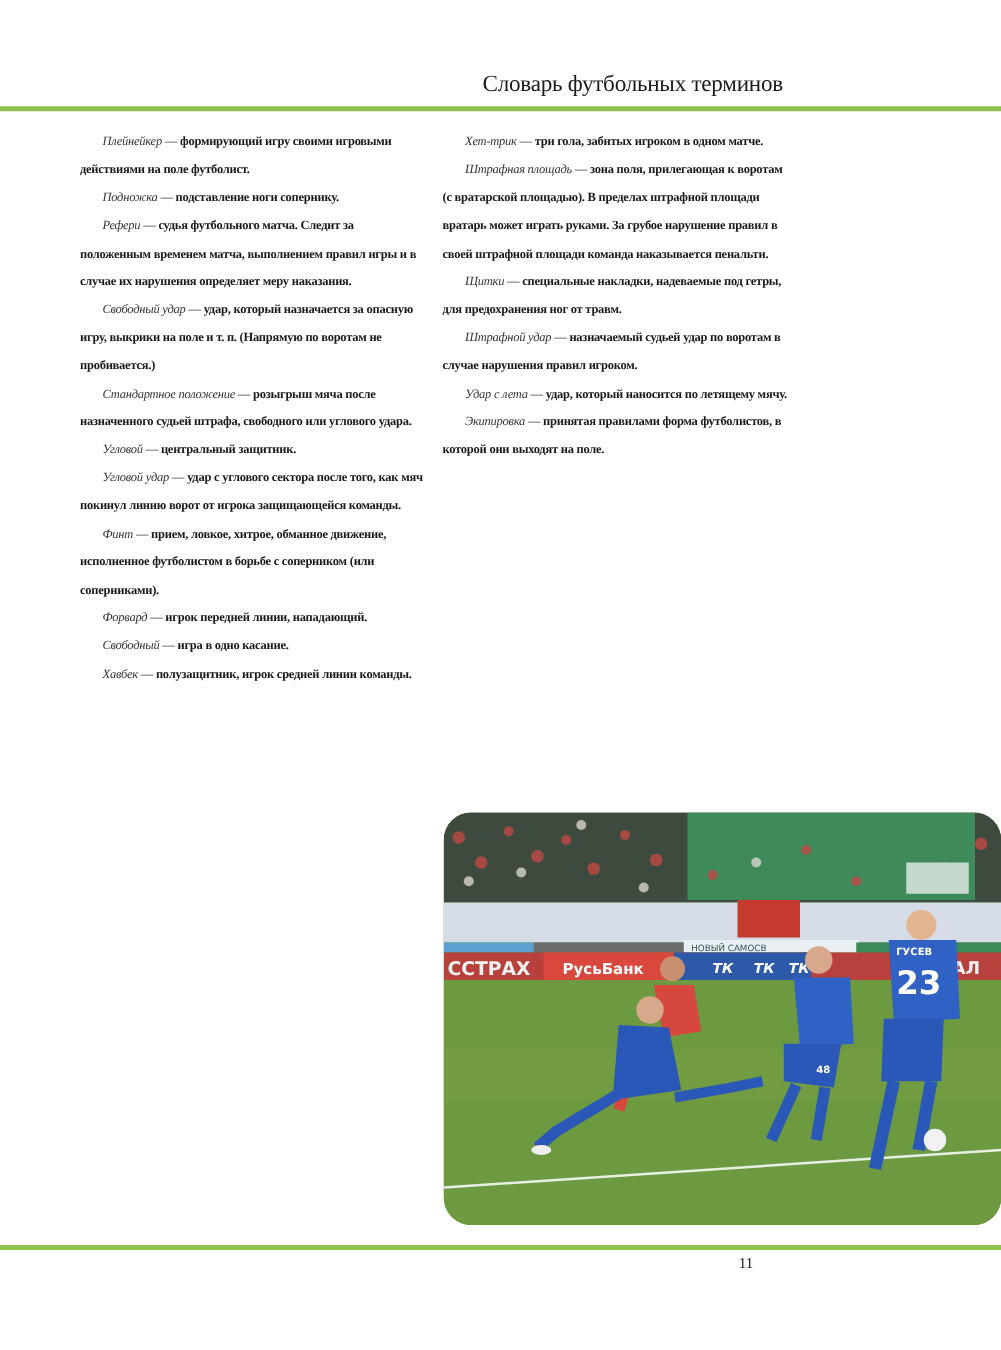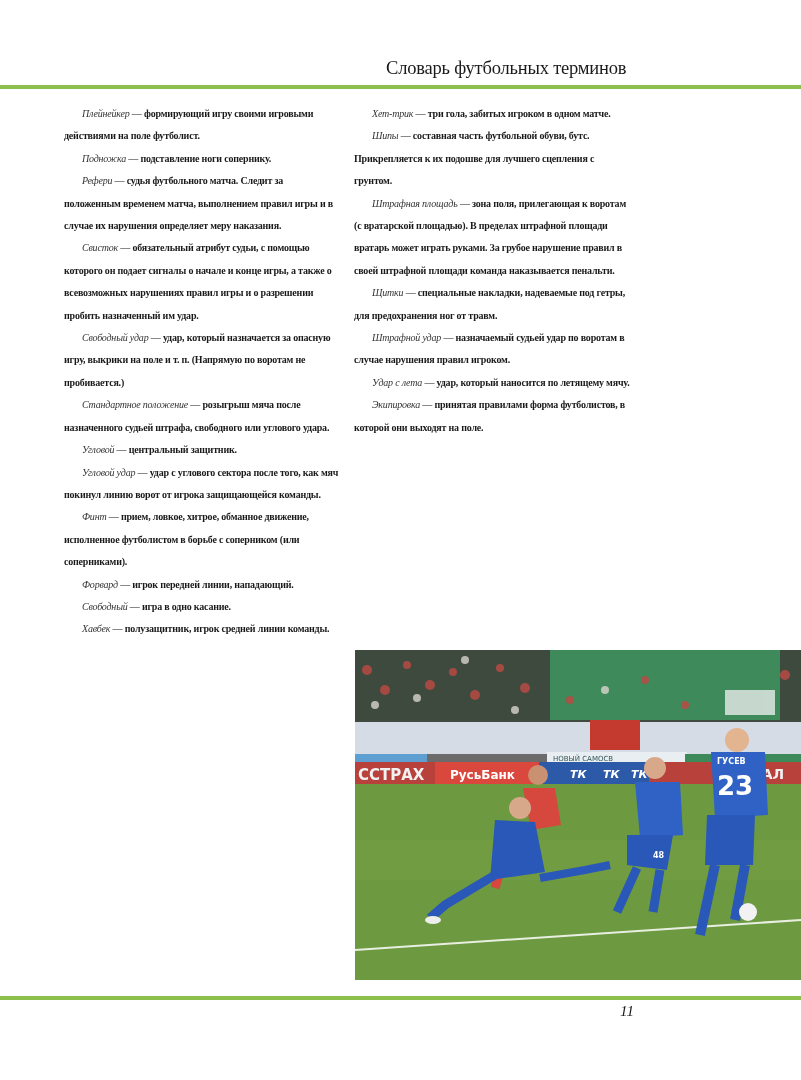--- a/index.html
+++ b/index.html
@@ -11,47 +11,45 @@
   .rule.top { top: 85px; }
   .rule.bottom { top: 996px; }
   .col { position: absolute; top: 103px; font-size: 10px; line-height: 22.4px;
          font-weight: bold; letter-spacing: -0.2px; }
   .col.left { left: 64px; width: 278px; }
   .col.right { left: 354px; width: 278px; }
   .entry { margin: 0; text-indent: 18px; text-align: left; }
   .term { font-style: italic; font-weight: normal; color: #333; }
   .dash { font-weight: normal; }
   .photo { position: absolute; left: 355px; top: 650px; width: 446px; height: 330px; overflow: hidden;
-           background: #5e8a3a; }
-  .page-num { position: absolute; top: 1003px; left: 620px; font-size: 15px; color: #1a1a1a; font-style: italic; }
+           background: #5e8a3a; border-radius: 22px; }
+  .page-num { position: absolute; top: 1003px; left: 591px; font-size: 12px; color: #1a1a1a; }
 </style>
 </head>
 <body>
 
 <div class="running-head">Словарь футбольных терминов</div>
 <div class="rule top"></div>
 
 <div class="col left">
   <p class="entry"><span class="term">Плейнейкер</span> <span class="dash">—</span> <span>формирующий игру своими игровыми действиями на поле футболист.</span></p>
   <p class="entry"><span class="term">Подножка</span> <span class="dash">—</span> <span>подставление ноги сопернику.</span></p>
   <p class="entry"><span class="term">Рефери</span> <span class="dash">—</span> <span>судья футбольного матча. Следит за положенным временем матча, выполнением правил игры и в случае их нарушения определяет меру наказания.</span></p>
-  <p class="entry"><span class="term">Свисток</span> <span class="dash">—</span> <span>обязательный атрибут судьи, с помощью которого он подает сигналы о начале и конце игры, а также о всевозможных нарушениях правил игры и о разрешении пробить назначенный им удар.</span></p>
   <p class="entry"><span class="term">Свободный удар</span> <span class="dash">—</span> <span>удар, который назначается за опасную игру, выкрики на поле и т. п. (Напрямую по воротам не пробивается.)</span></p>
   <p class="entry"><span class="term">Стандартное положение</span> <span class="dash">—</span> <span>розыгрыш мяча после назначенного судьей штрафа, свободного или углового удара.</span></p>
   <p class="entry"><span class="term">Угловой</span> <span class="dash">—</span> <span>центральный защитник.</span></p>
   <p class="entry"><span class="term">Угловой удар</span> <span class="dash">—</span> <span>удар с углового сектора после того, как мяч покинул линию ворот от игрока защищающейся команды.</span></p>
   <p class="entry"><span class="term">Финт</span> <span class="dash">—</span> <span>прием, ловкое, хитрое, обманное движение, исполненное футболистом в борьбе с соперником (или соперниками).</span></p>
   <p class="entry"><span class="term">Форвард</span> <span class="dash">—</span> <span>игрок передней линии, нападающий.</span></p>
   <p class="entry"><span class="term">Свободный</span> <span class="dash">—</span> <span>игра в одно касание.</span></p>
   <p class="entry"><span class="term">Хавбек</span> <span class="dash">—</span> <span>полузащитник, игрок средней линии команды.</span></p>
 </div>
 
 <div class="col right">
   <p class="entry"><span class="term">Хет-трик</span> <span class="dash">—</span> <span>три гола, забитых игроком в одном матче.</span></p>
-  <p class="entry"><span class="term">Шипы</span> <span class="dash">—</span> <span>составная часть футбольной обуви, бутс. Прикрепляется к их подошве для лучшего сцепления с грунтом.</span></p>
   <p class="entry"><span class="term">Штрафная площадь</span> <span class="dash">—</span> <span>зона поля, прилегающая к воротам (с вратарской площадью). В пределах штрафной площади вратарь может играть руками. За грубое нарушение правил в своей штрафной площади команда наказывается пенальти.</span></p>
   <p class="entry"><span class="term">Щитки</span> <span class="dash">—</span> <span>специальные накладки, надеваемые под гетры, для предохранения ног от травм.</span></p>
   <p class="entry"><span class="term">Штрафной удар</span> <span class="dash">—</span> <span>назначаемый судьей удар по воротам в случае нарушения правил игроком.</span></p>
   <p class="entry"><span class="term">Удар с лета</span> <span class="dash">—</span> <span>удар, который наносится по летящему мячу.</span></p>
   <p class="entry"><span class="term">Экипировка</span> <span class="dash">—</span> <span>принятая правилами форма футболистов, в которой они выходят на поле.</span></p>
 </div>
 
 <div class="photo">
   <svg width="446" height="330" viewBox="0 0 446 330" xmlns="http://www.w3.org/2000/svg">
 

